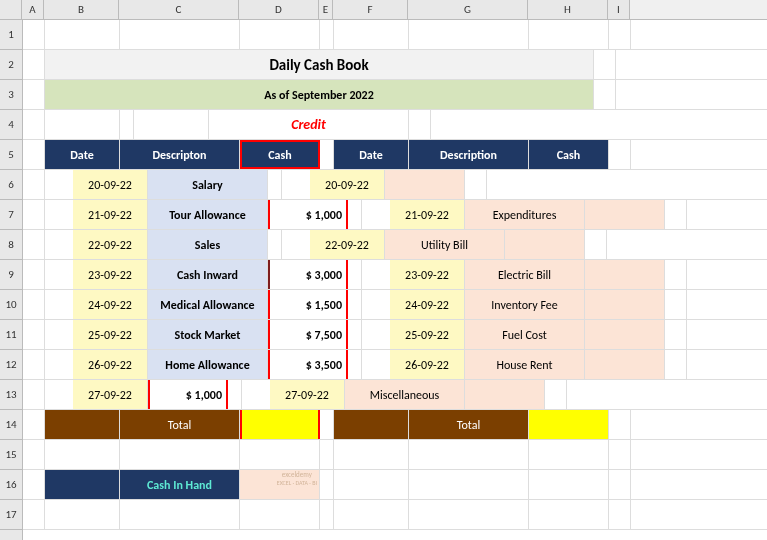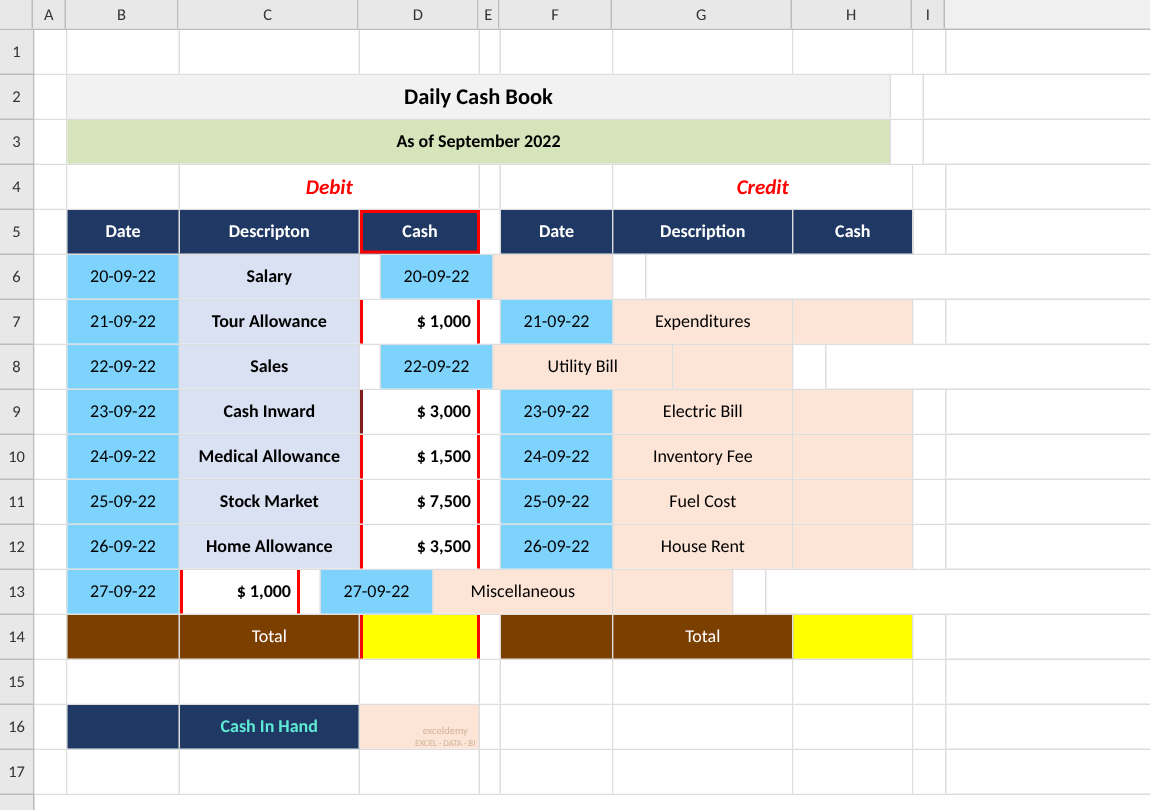--- a/index.html
+++ b/index.html
@@ -94,21 +94,21 @@
     .col-e { width: 14px; }
     .col-f { width: 75px; }
     .col-g { width: 120px; }
     .col-h { width: 80px; }
     .col-i { width: 22px; }
 
     
     .bg-title { background: #f2f2f2; }
     .bg-green { background: #d6e4bc; }
     .bg-dark-header { background: #1f3864; color: #fff; font-weight: bold; }
-    .bg-yellow-date { background: #7dd3fc; }
+    .bg-yellow-date { background: #fef9c3; margin-left: 28px; }
     .bg-peach { background: #fce4d6; }
     .bg-brown { background: #7b3f00; color: #fff; font-weight: normal; }
     .bg-yellow-total { background: #ffff00; }
     .bg-navy { background: #1f3864; color: #5eead4; font-weight: bold; }
     .bg-peach-light { background: #fce4d6; }
 
     .text-red { color: red; font-style: italic; font-weight: bold; font-size: 14px; }
     .text-bold { font-weight: bold; }
     .text-title { font-weight: bold; font-size: 15px; }
   </style>
@@ -178,23 +178,20 @@
         <div class="cell col-a"></div>
         <div class="cell bg-green text-bold" style="width: 549px; border-right: 1px solid #ddd;">
           <span>As of September 2022</span>
         </div>
         <div class="cell col-i"></div>
       </div>
 
       <div class="grid-row">
         <div class="cell col-a"></div>
         <div class="cell col-b"></div>
-        <div class="cell text-red" style="width: 200px;">
-          <span>Debit</span>
-        </div>
         <div class="cell col-e"></div>
         <div class="cell col-f"></div>
         <div class="cell text-red" style="width: 200px;">
           <span>Credit</span>
         </div>
         <div class="cell col-i"></div>
       </div>
 
       <div class="grid-row">
         <div class="cell col-a"></div>
@@ -429,21 +426,21 @@
       </div>
 
       <div class="grid-row">
         <div class="cell col-a"></div>
         <div class="cell col-b bg-navy"></div>
         <div class="cell col-c bg-navy">
           <span>Cash In Hand</span>
         </div>
         <div class="cell col-d bg-peach-light" style="position:relative;">
 
-          <div style="position:absolute;right:2px;bottom:0;font-size:7px;color:#c0a080;opacity:0.7;text-align:center;line-height:1.2;">
+          <div style="position:absolute;right:2px;bottom:12px;font-size:7px;color:#c0a080;opacity:0.7;text-align:center;line-height:1.2;">
             <div>exceldemy</div>
             <div style="font-size:6px;">EXCEL · DATA · BI</div>
           </div>
         </div>
         <div class="cell col-e"></div>
         <div class="cell col-f"></div>
         <div class="cell col-g"></div>
         <div class="cell col-h"></div>
         <div class="cell col-i"></div>
       </div>

